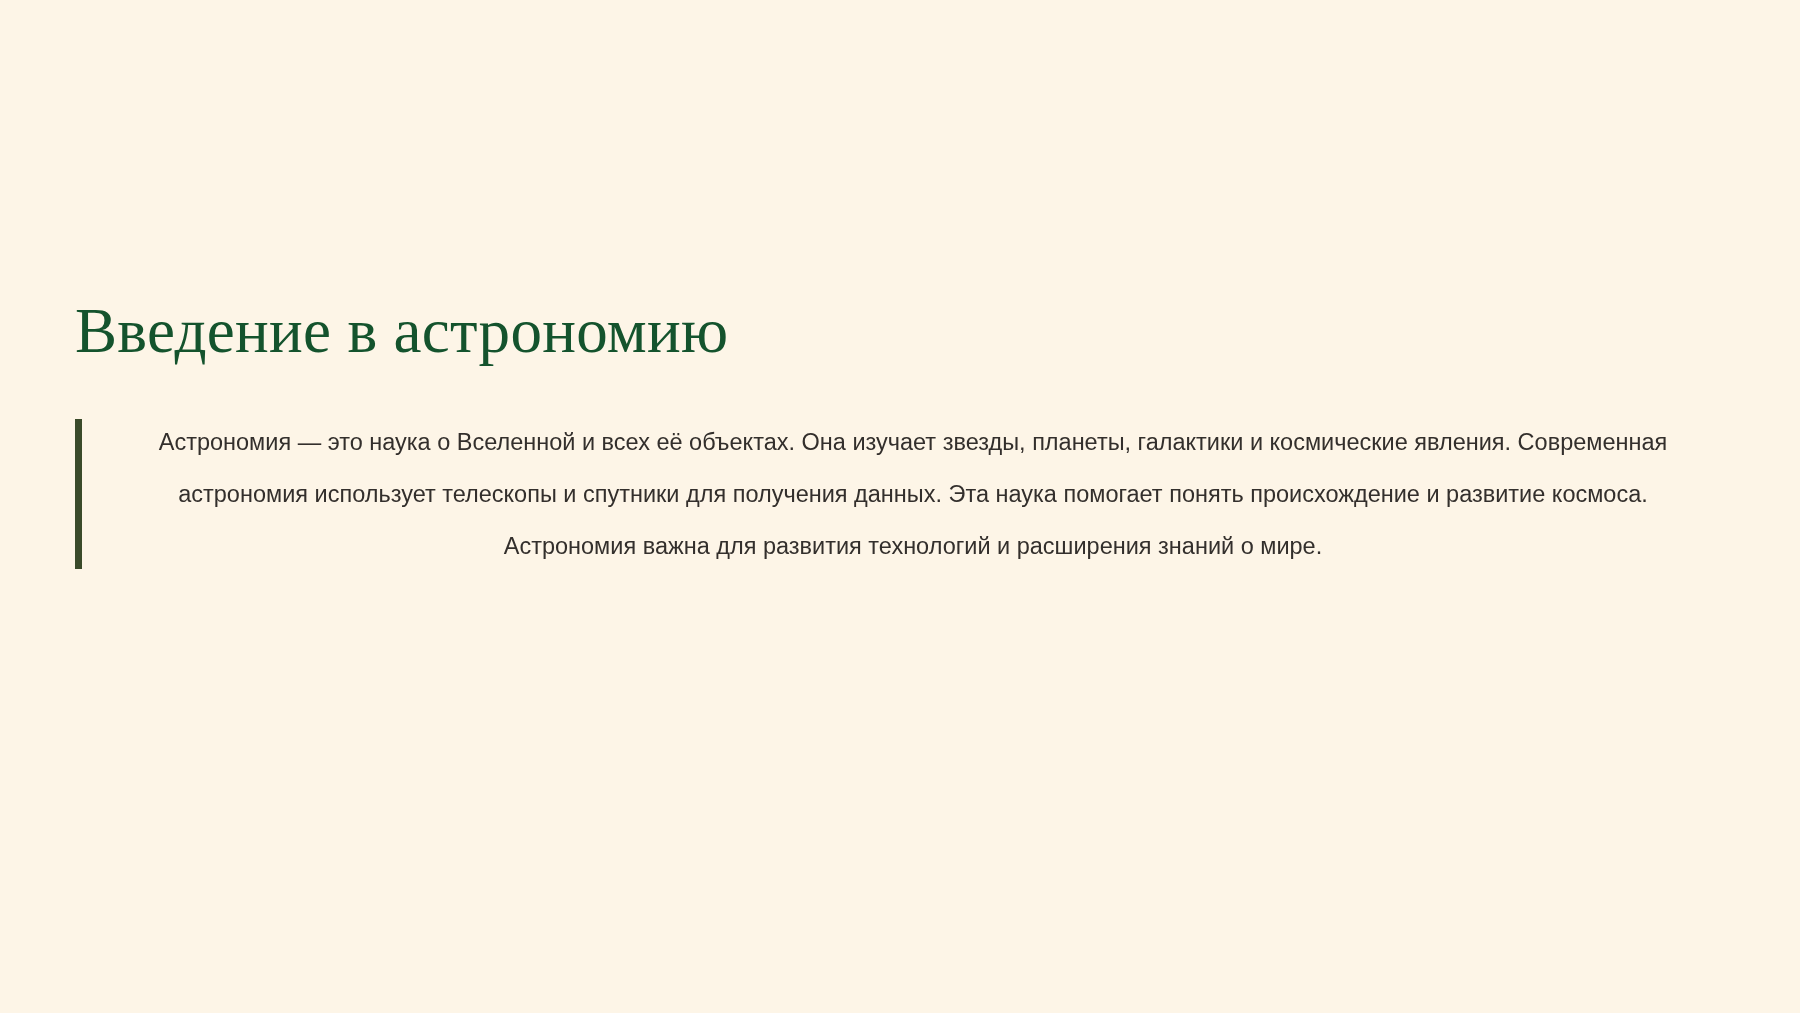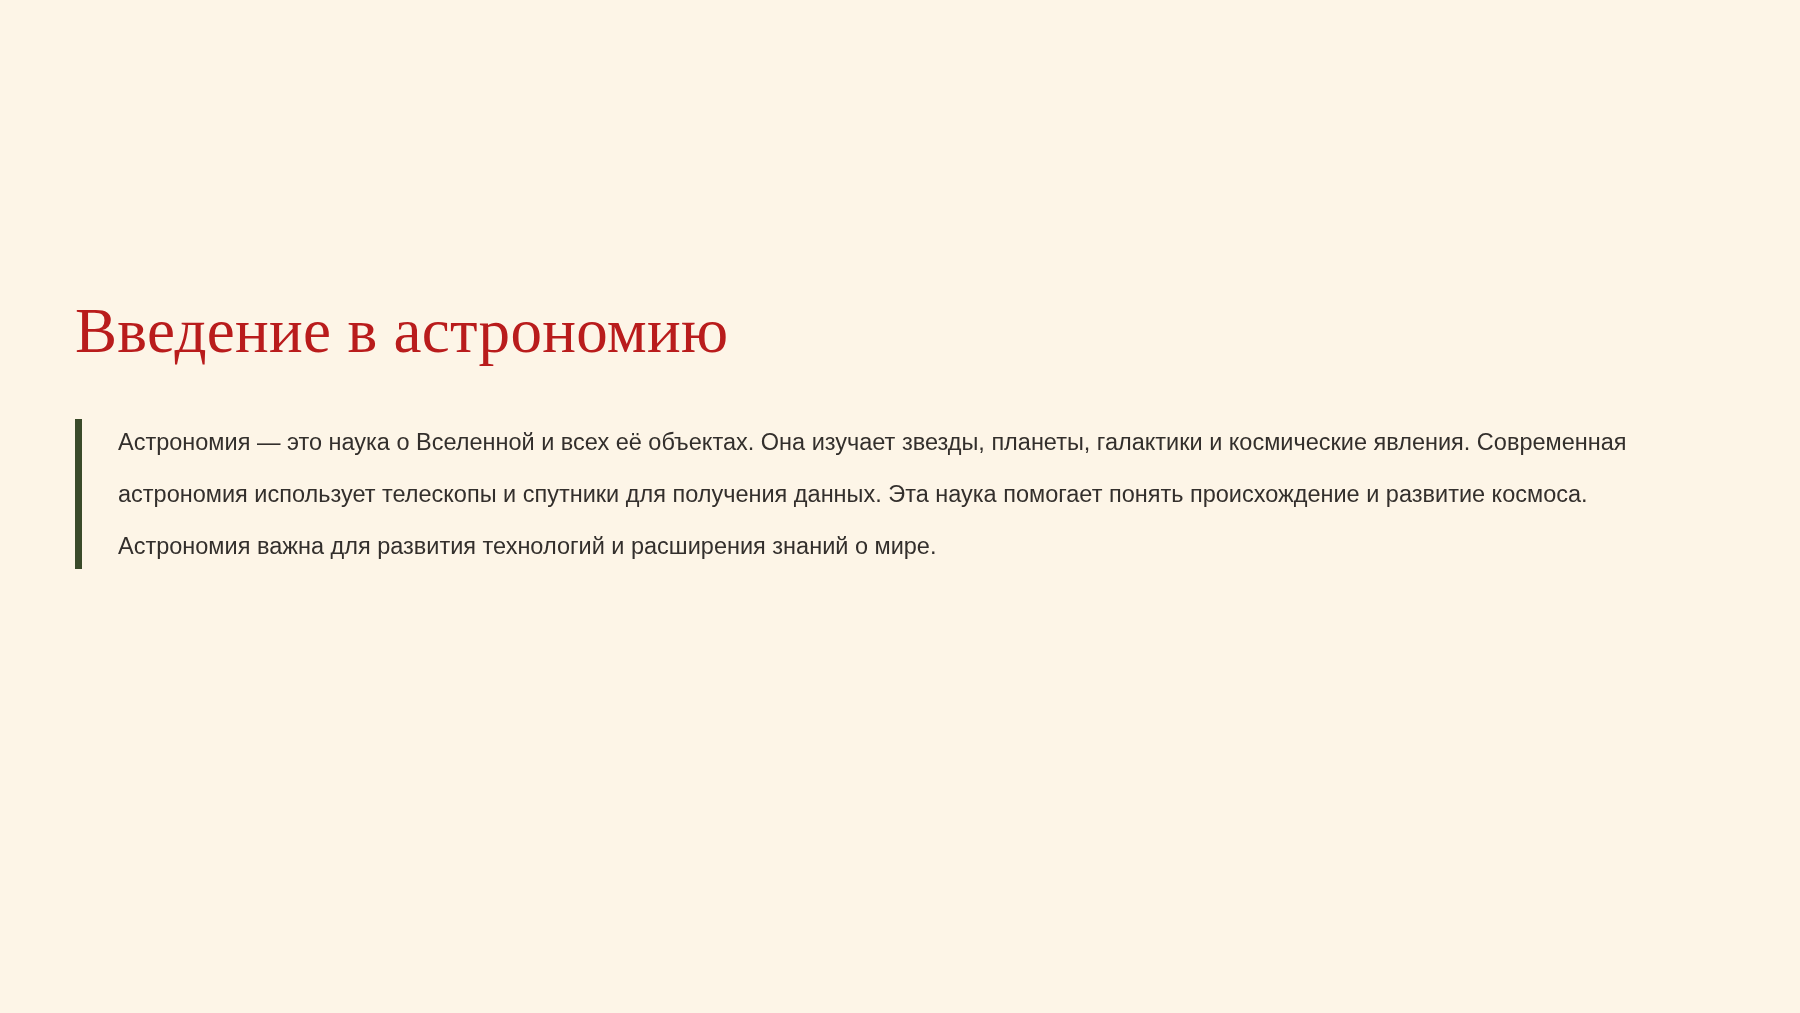--- a/index.html
+++ b/index.html
@@ -27,21 +27,21 @@
     left: 75px;
     top: 296px;
     width: 1660px;
   }
 
   .article-title {
     font-family: "Liberation Serif", "DejaVu Serif", serif;
     font-size: 63px;
     font-weight: 400;
     line-height: 1.14;
-    color: #b91c1c;
+    color: #14532d;
     letter-spacing: 0.3px;
     margin: 0;
     padding: 0;
     white-space: nowrap;
   }
 
   .quote-block {
     position: relative;
     margin-top: 48px;
     padding-left: 43px;
@@ -59,21 +59,21 @@
 
   .quote-text {
     font-family: "Liberation Sans", sans-serif;
     font-size: 23.5px;
     font-weight: 400;
     line-height: 52px;
     color: #332f2c;
     margin: 0;
     padding: 0;
     max-width: 1590px;
-    text-align: left;
+    text-align: center;
   }
 </style>
 </head>
 <body>
 
 <div class="page">
   <div class="content">
 
     <h1 class="article-title">Введение в астрономию</h1>
 

